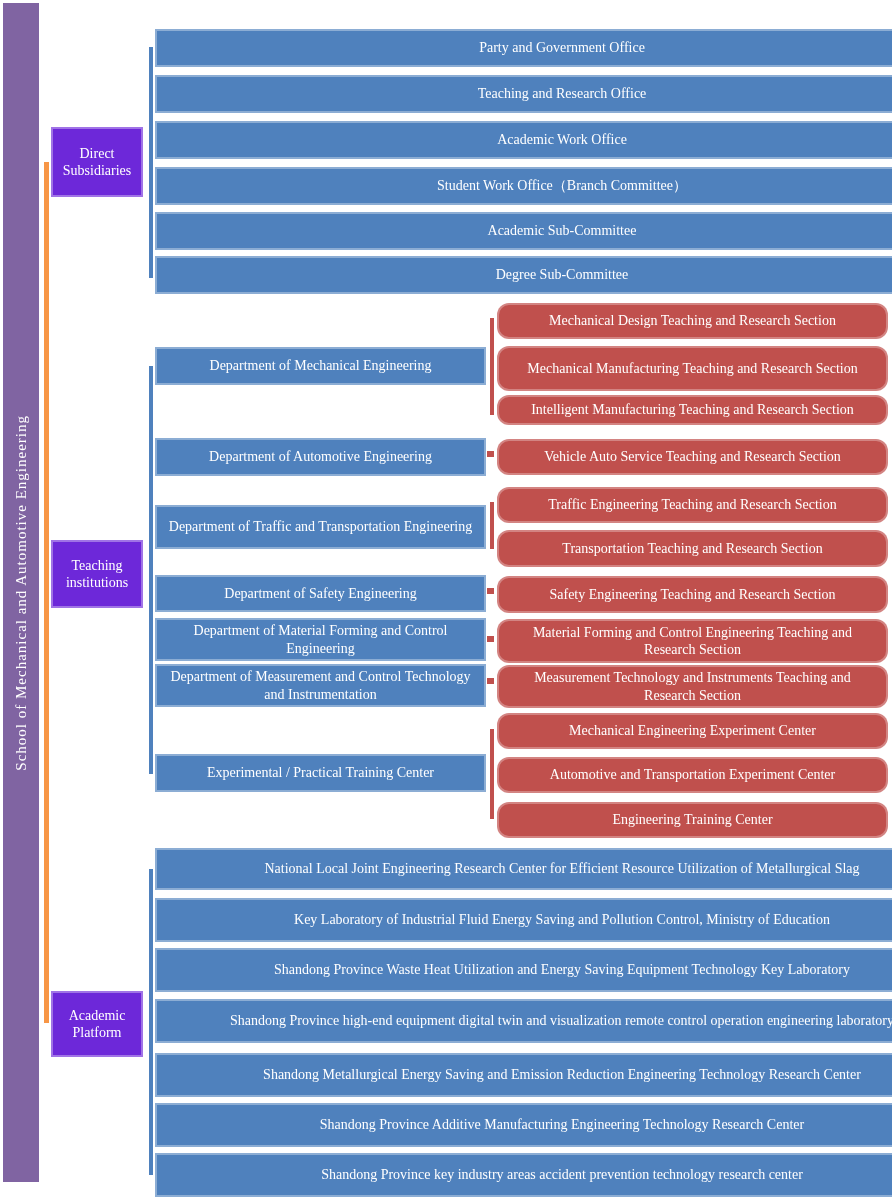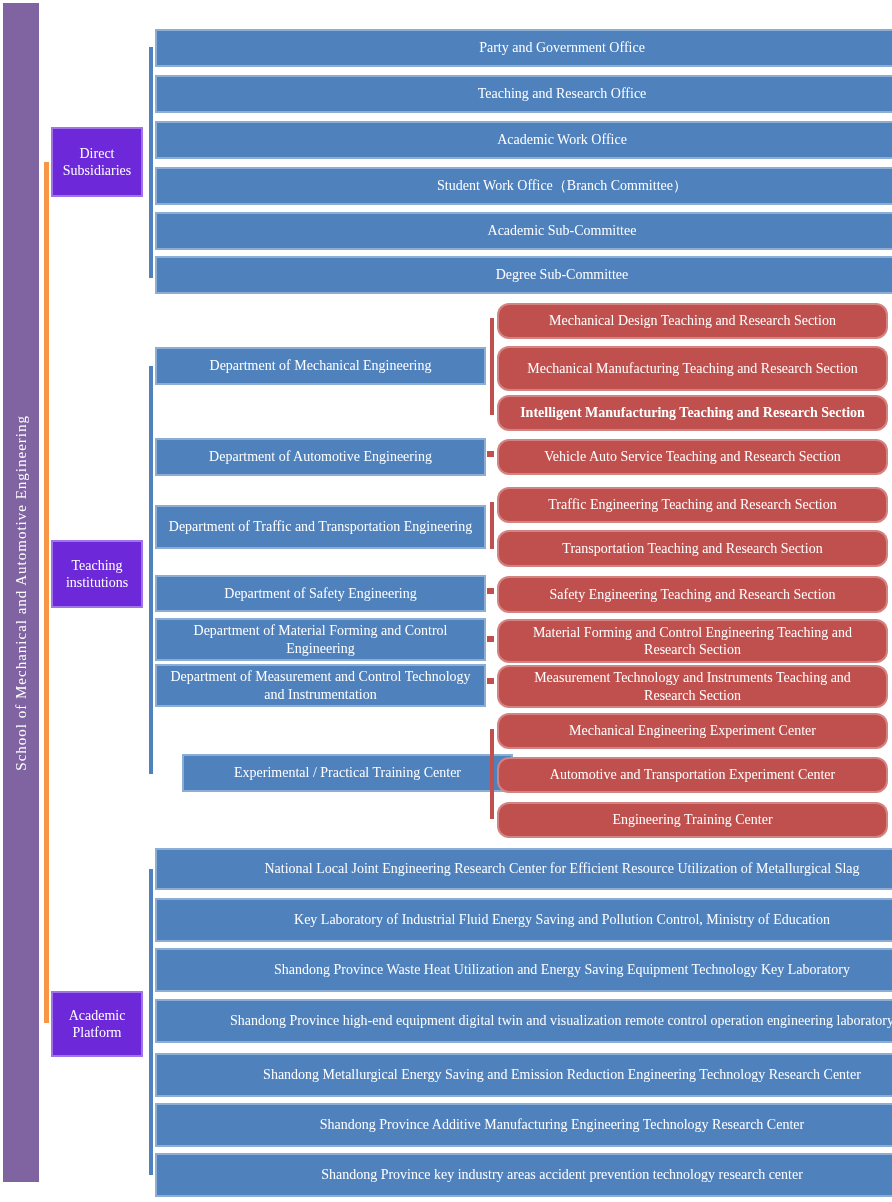--- a/index.html
+++ b/index.html
@@ -82,39 +82,39 @@
     </div>
   <div class="box blue dept" style="top:575px;height:37px;">
       <span>Department of Safety Engineering</span>
     </div>
   <div class="box blue dept" style="top:618px;height:43px;">
       <span>Department of Material Forming and Control Engineering</span>
     </div>
   <div class="box blue dept" style="top:664px;height:43px;">
       <span>Department of Measurement and Control Technology and Instrumentation</span>
     </div>
-  <div class="box blue dept" style="top:754px;height:38px;margin-left:27px;">
+  <div class="box blue dept" style="top:754px;height:38px;">
       <span>Experimental / Practical Training Center</span>
     </div>
 
   <div class="line red-line" style="left:490px;top:318px;width:4px;height:97px;"></div>
   <div class="line red-line" style="left:487px;top:451px;width:7px;height:6px;"></div>
   <div class="line red-line" style="left:490px;top:502px;width:4px;height:47px;"></div>
   <div class="line red-line" style="left:487px;top:588px;width:7px;height:6px;"></div>
   <div class="line red-line" style="left:487px;top:636px;width:7px;height:6px;"></div>
   <div class="line red-line" style="left:487px;top:678px;width:7px;height:6px;"></div>
   <div class="line red-line" style="left:490px;top:729px;width:4px;height:90px;"></div>
 
   <div class="box red sect" style="top:303px;height:36px;">
       <span>Mechanical Design Teaching and Research Section</span>
     </div>
   <div class="box red sect" style="top:346px;height:45px;">
       <span class="s-narrow">Mechanical Manufacturing Teaching and Research Section</span>
     </div>
-  <div class="box red sect" style="top:395px;height:36px;font-weight:bold;">
+  <div class="box red sect" style="top:395px;height:30px;">
       <span>Intelligent Manufacturing Teaching and Research Section</span>
     </div>
   <div class="box red sect" style="top:439px;height:36px;">
       <span>Vehicle Auto Service Teaching and Research Section</span>
     </div>
   <div class="box red sect" style="top:487px;height:36px;text-align:right;">
       <span>Traffic Engineering Teaching and Research Section</span>
     </div>
   <div class="box red sect" style="top:530px;height:37px;">
       <span>Transportation Teaching and Research Section</span>

